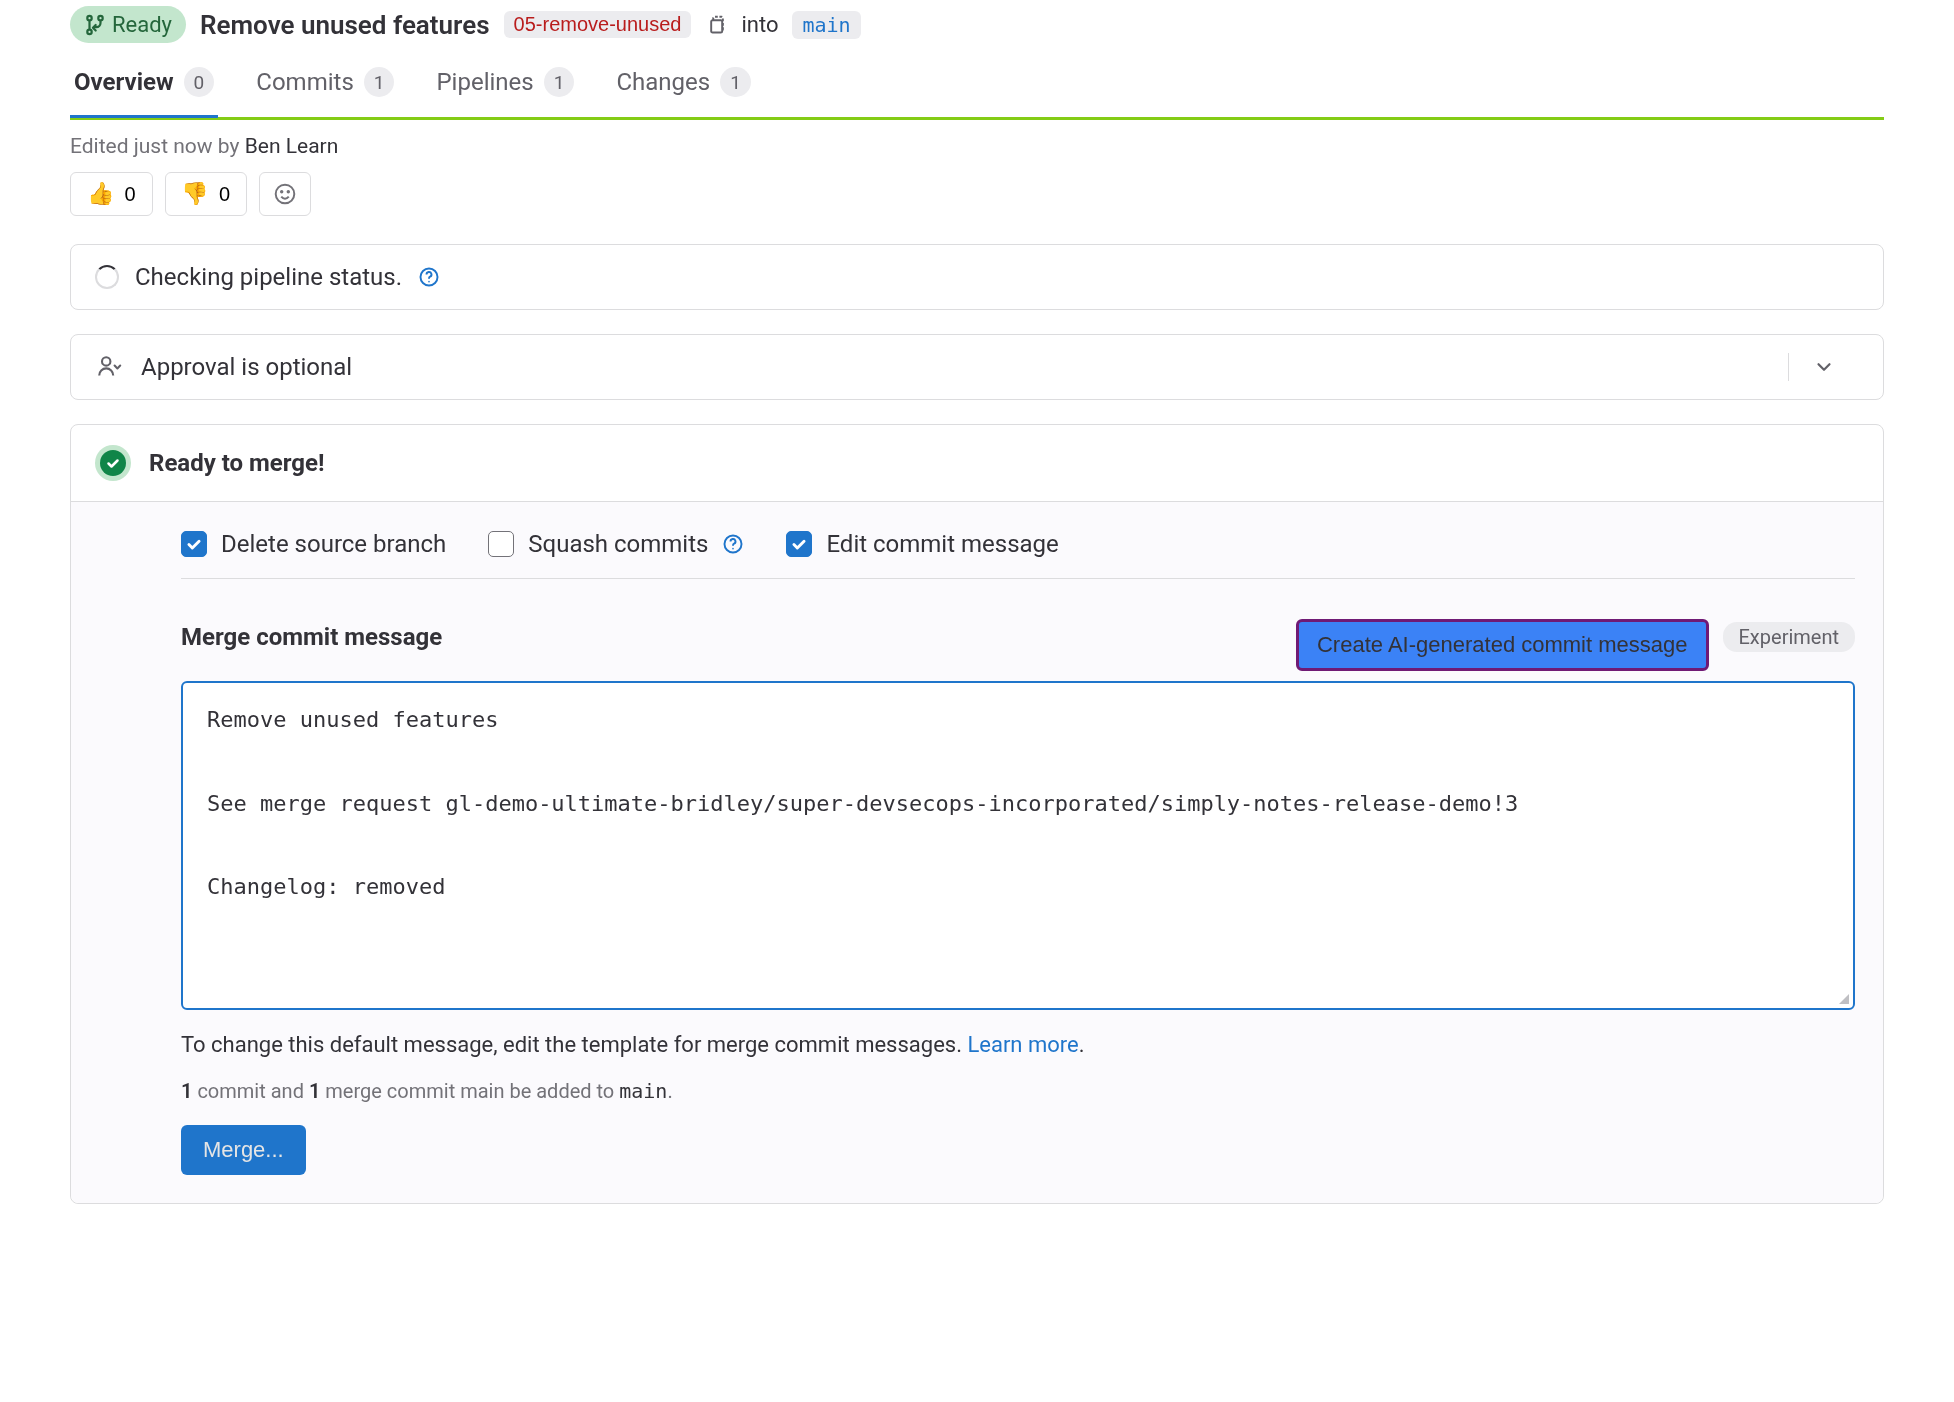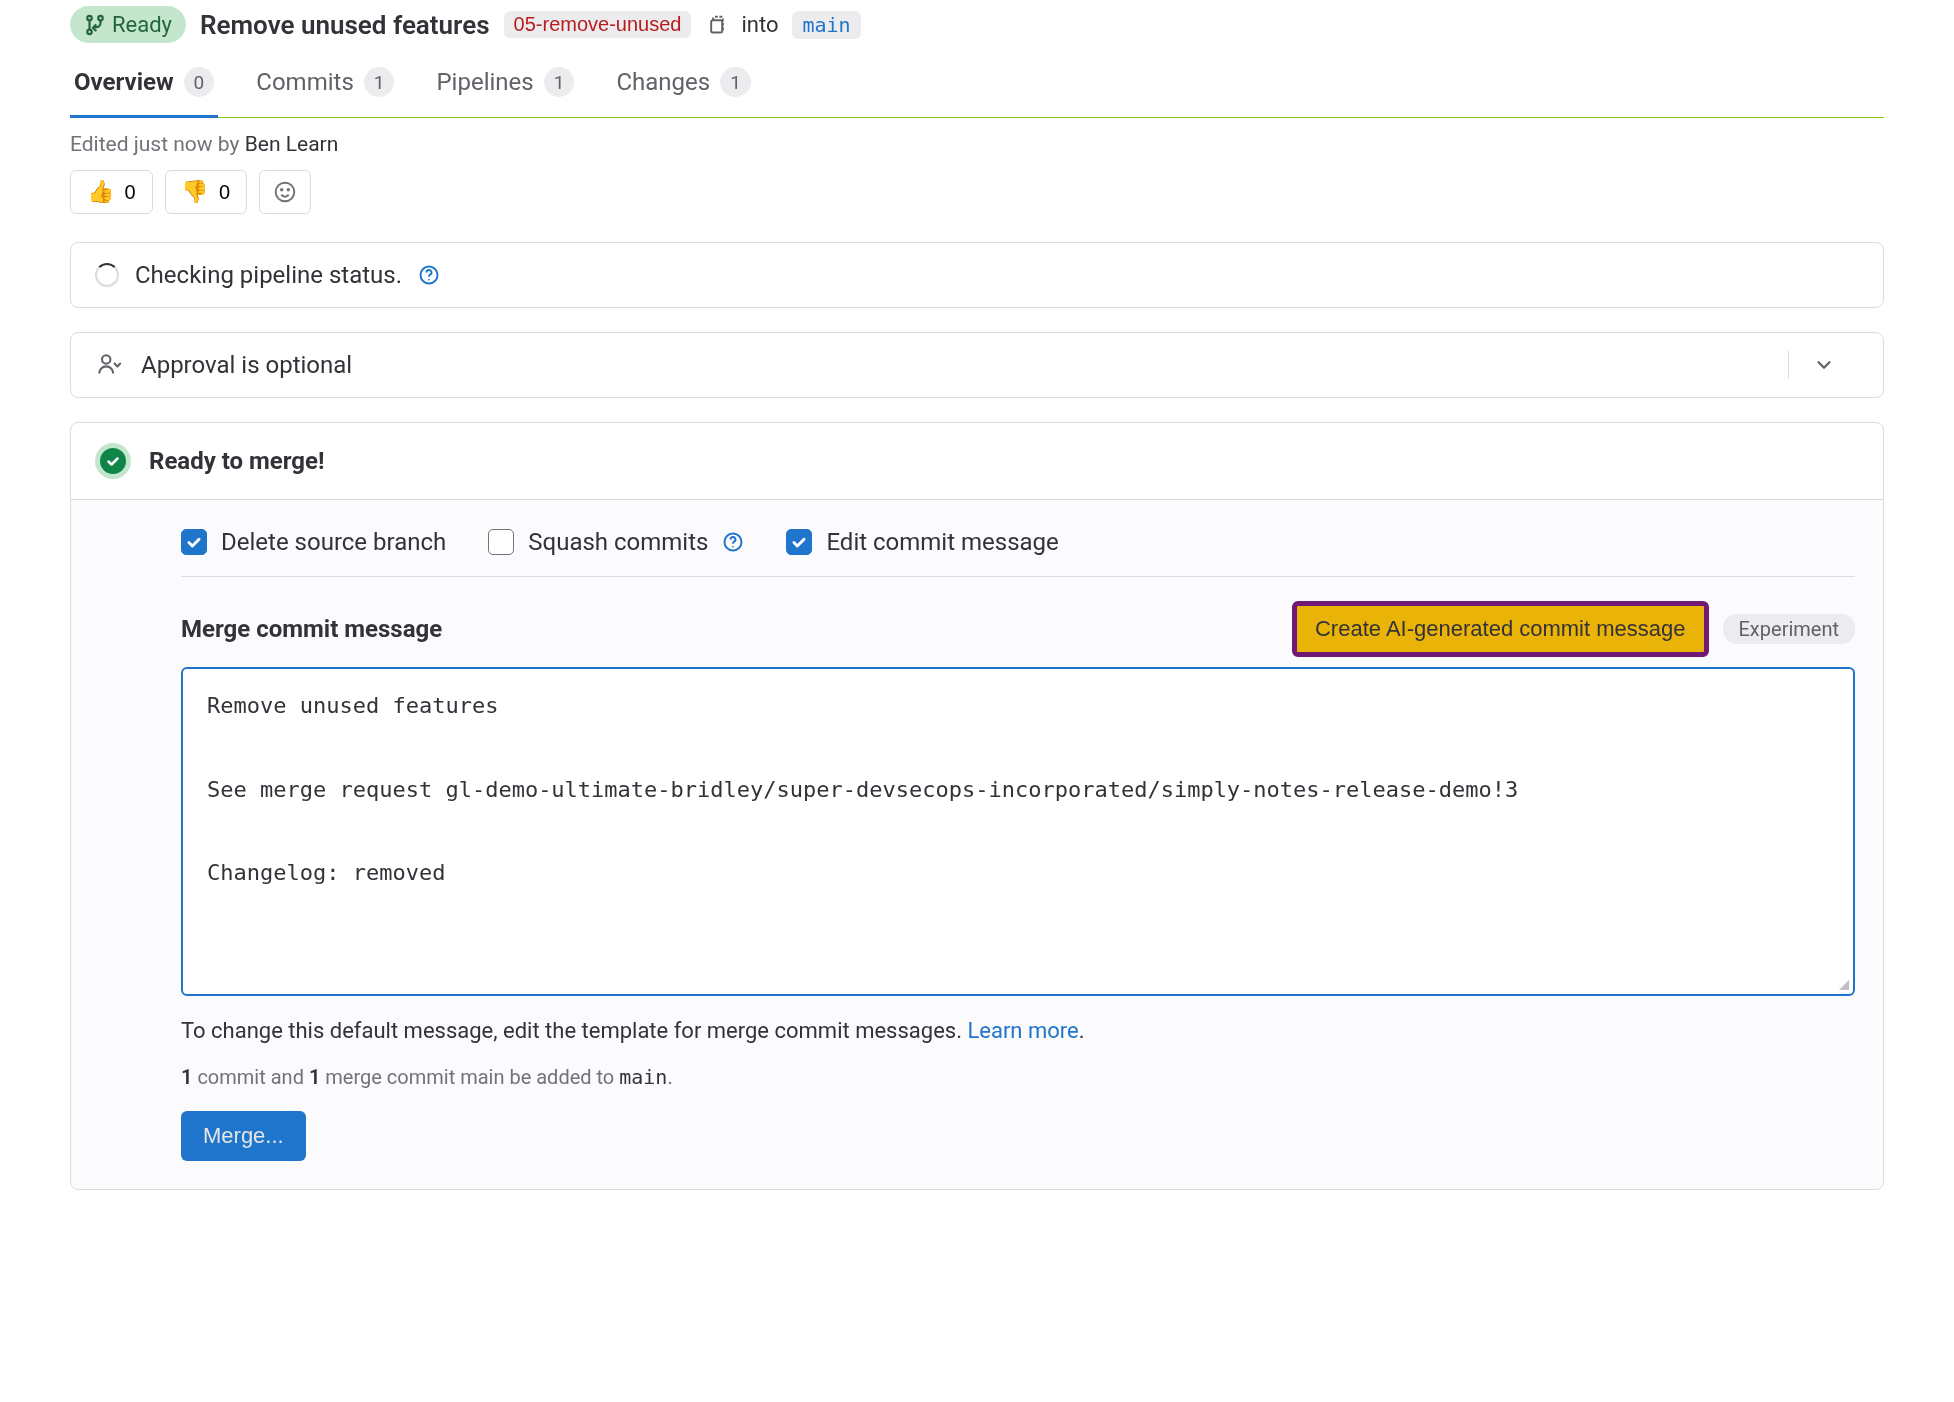--- a/index.html
+++ b/index.html
@@ -54,21 +54,21 @@
       border-radius: 6px;
       padding: 2px 10px;
       font-family: ui-monospace, SFMono-Regular, Menlo, Consolas, monospace;
       font-size: 20px;
       color: #1f75cb;
     }
     
     .tabs {
       display: flex;
       gap: 34px;
-      border-bottom: 1px solid #84cc16;
+      border-bottom: 3px solid #84cc16;
     }
     .tab {
       display: inline-flex;
       align-items: center;
       gap: 10px;
       padding: 14px 4px 20px 4px;
       color: #626168;
       font-size: 24px;
       cursor: pointer;
       position: relative;
@@ -244,27 +244,28 @@
     }
     .commit-msg-header {
       display: flex;
       align-items: center;
       justify-content: space-between;
       padding-bottom: 10px;
     }
     .commit-msg-title { font-size: 24px; font-weight: 700; }
     .commit-msg-right { display: flex; align-items: center; gap: 14px; }
     .ai-btn {
-      border: 5px solid #701a75;
-      border-radius: 6px;
-      background: #eab308;
+      border: 3px solid #701a75;
+      border-radius: 6px;
+      background: #3b82f6;
       padding: 10px 18px;
       font-size: 22px;
       color: #333238;
       cursor: pointer;
+      margin-top: 16px;
     }
     .experiment-badge {
       background: #ececef;
       color: #626168;
       border-radius: 14px;
       padding: 3px 16px;
       font-size: 20px;
     }
     .commit-textarea-wrap {
       position: relative;

